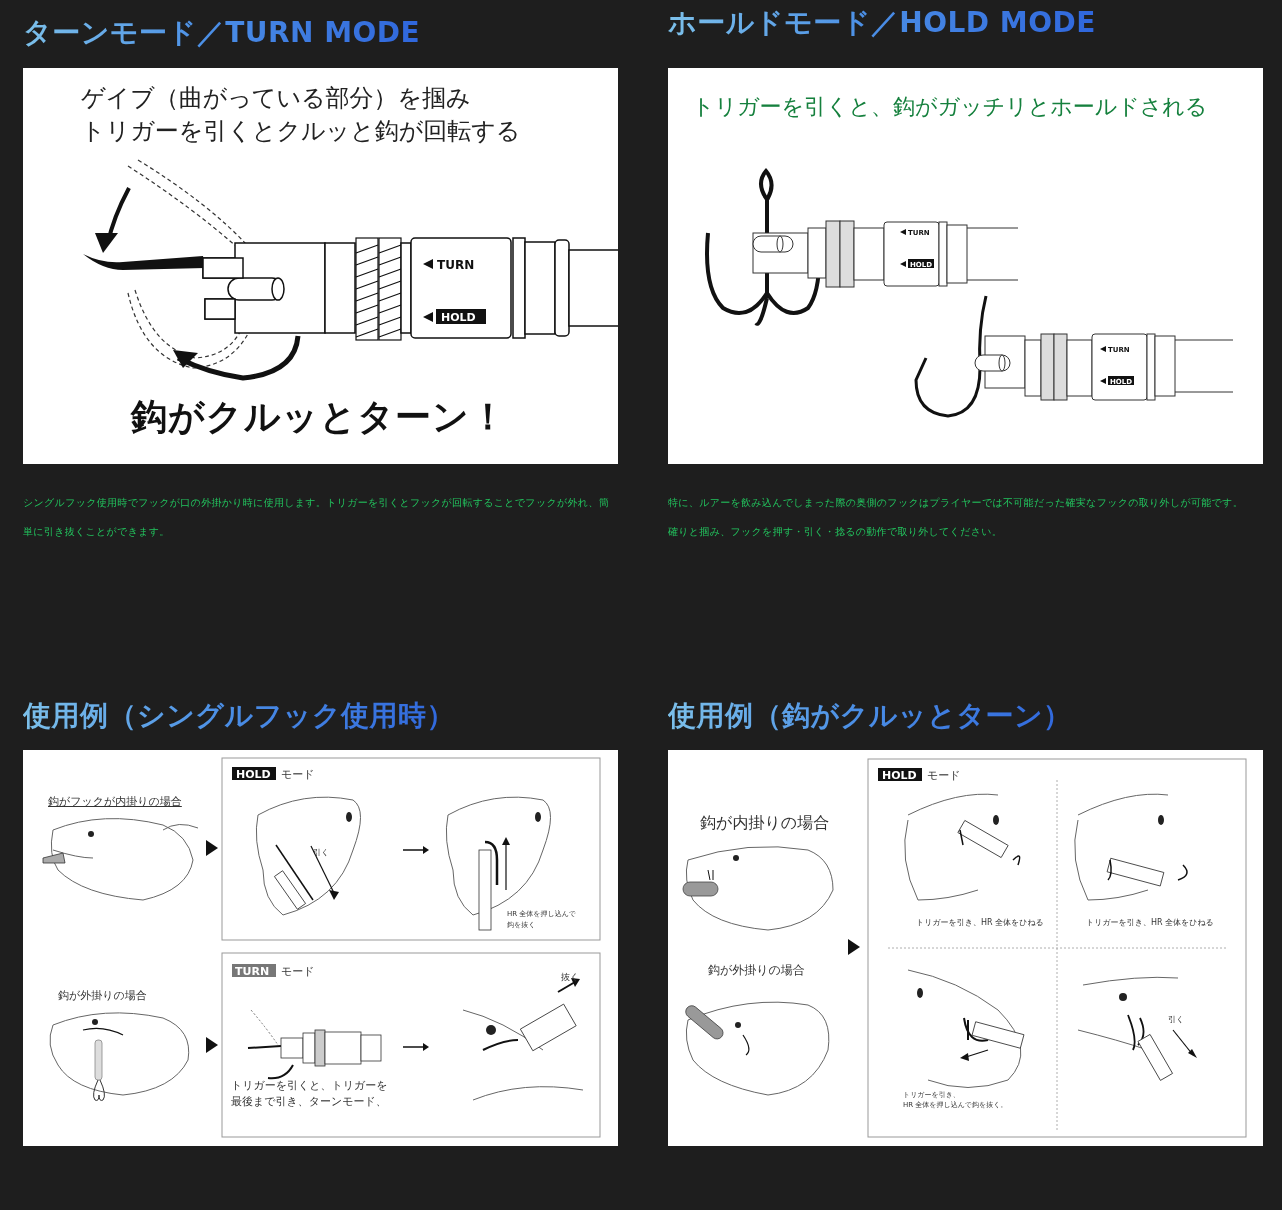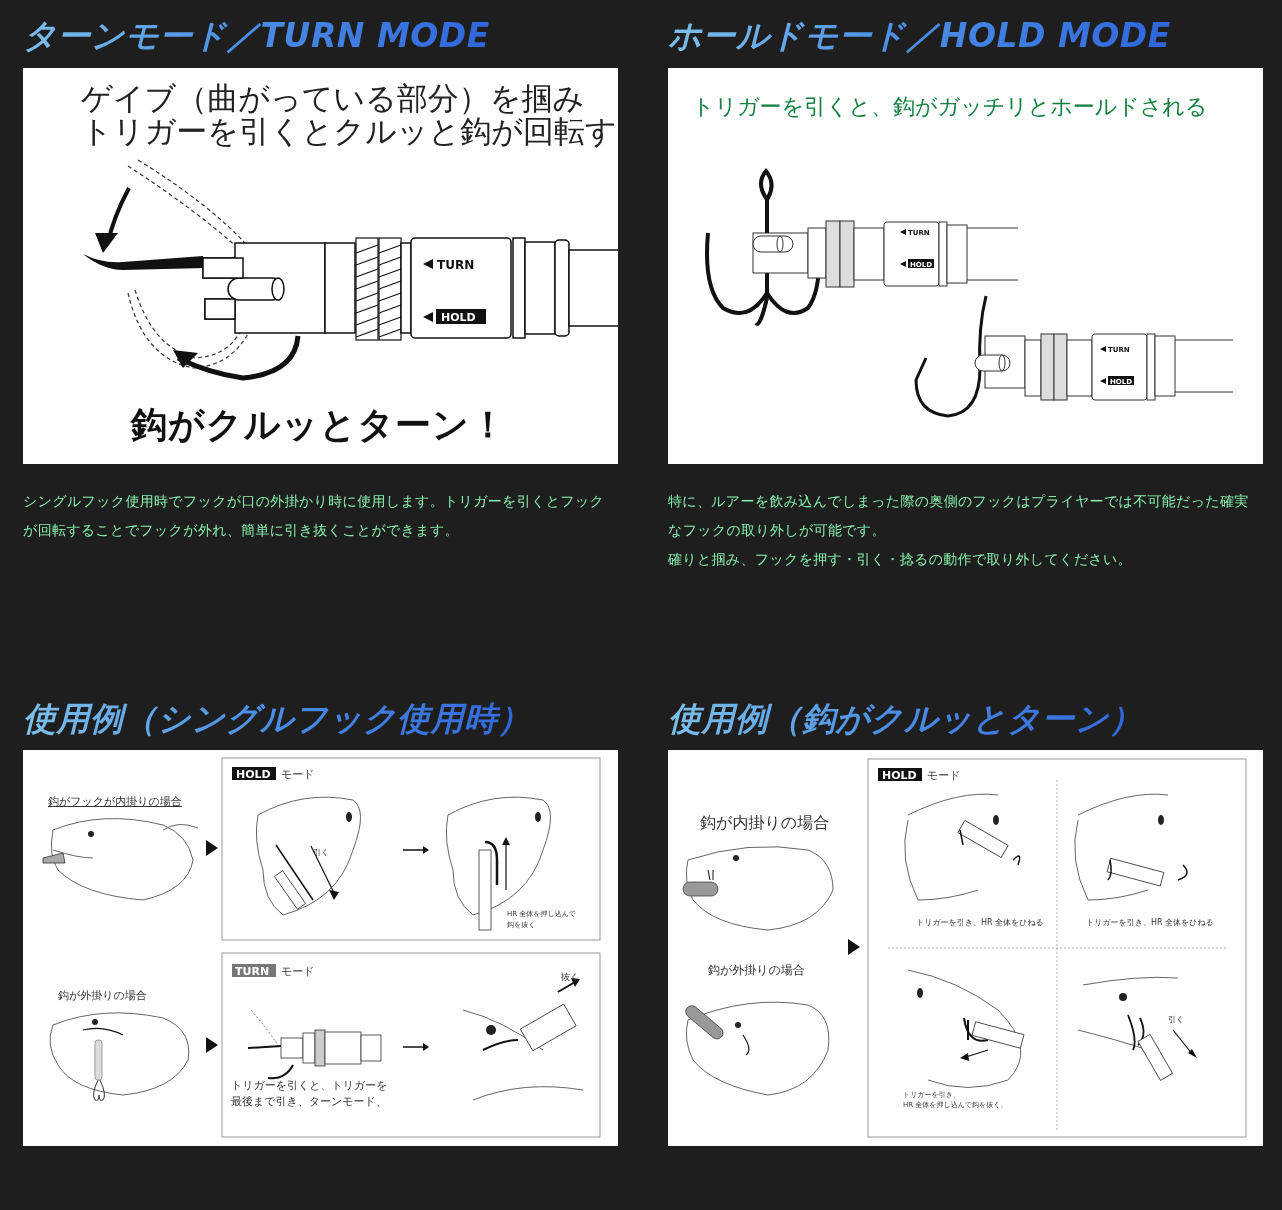--- a/index.html
+++ b/index.html
@@ -4,37 +4,37 @@
 <style>
   html, body { margin:0; padding:0; }
   body {
     width:1282px; height:1210px; background:#1e1e1e; position:relative; overflow:hidden;
     font-family:"DejaVu Sans", "Liberation Sans", sans-serif; color:#bdbdbd;
   }
   .col { position:absolute; width:595px; }
   .col.left { left:23px; }
   .col.right { left:668px; }
   .heading {
-    position:absolute; left:0; font-size:33px; font-weight:bold; white-space:nowrap; letter-spacing:0.5px;
+    position:absolute; left:0; font-size:28px; font-weight:bold; white-space:nowrap; letter-spacing:0.5px;
     background:linear-gradient(90deg,#7cc0ea 0%, #4c90e6 45%, #2f66dc 100%);
-    -webkit-background-clip:text; background-clip:text; color:transparent;font-style:italic;
+    -webkit-background-clip:text; background-clip:text; color:transparent;
   }
   .panel { position:absolute; left:0; width:595px; height:396px; background:#fff; overflow:hidden; }
-  .desc { position:absolute; left:0; width:595px; font-size:14px; line-height:29px; color:#86efac; letter-spacing:0.3px;font-family:Liberation Mono, monospace; }
+  .desc { position:absolute; left:0; width:595px; font-size:10px; line-height:29px; color:#22c55e; letter-spacing:0.3px; }
   svg text { font-family:"DejaVu Sans", "Liberation Sans", sans-serif; }
   .ptxt { position:absolute; color:#222; white-space:nowrap; }
 </style>
 </head>
 <body>
 
 <div class="col left">
   <div class="heading" style="top:14px;">ターンモード／TURN MODE</div>
 
   <div class="panel" style="top:68px;">
-    <div class="ptxt" style="left:58px;top:14px;font-size:31px;line-height:33px;color:#222;">
+    <div class="ptxt" style="left:58px;top:14px;font-size:24px;line-height:33px;color:#222;">
       <div>ゲイブ（曲がっている部分）を掴み</div>
       <div>トリガーを引くとクルッと鈎が回転する</div>
     </div>
     <svg width="595" height="396" style="position:absolute;left:0;top:0;">
 
       <path d="M105 98 Q170 140 215 180" fill="none" stroke="#333" stroke-width="1.2" stroke-dasharray="4 3"></path>
       <path d="M115 92 Q185 135 225 178" fill="none" stroke="#333" stroke-width="1.2" stroke-dasharray="4 3"></path>
       <path d="M105 225 Q120 290 170 300 Q210 298 228 260" fill="none" stroke="#333" stroke-width="1.2" stroke-dasharray="4 3"></path>
       <path d="M112 222 Q130 280 172 290 Q205 288 218 262" fill="none" stroke="#333" stroke-width="1.2" stroke-dasharray="4 3"></path>
 
@@ -67,21 +67,21 @@
       <rect x="502" y="174" width="30" height="92" fill="#fff" stroke="#111" stroke-width="1.5"></rect>
       <rect x="532" y="172" width="14" height="96" rx="4" fill="#fff" stroke="#111" stroke-width="1.5"></rect>
       <rect x="546" y="182" width="60" height="76" fill="#fff" stroke="#111" stroke-width="1.5"></rect>
 
       <polygon points="400,196 410,191 410,201" fill="#111"></polygon>
       <text x="414" y="201" font-size="12" font-weight="bold" fill="#111">TURN</text>
       <polygon points="400,249 410,244 410,254" fill="#111"></polygon>
       <rect x="413" y="241" width="50" height="15" fill="#111"></rect>
       <text x="418" y="253" font-size="11" font-weight="bold" fill="#fff">HOLD</text>
     </svg>
-    <div class="ptxt" style="left:108px;top:333px;font-size:36px;font-weight:bold;color:#111;letter-spacing:1px;">鈎がクルッとターン！</div>
+    <div class="ptxt" style="left:108px;top:325px;font-size:36px;font-weight:bold;color:#111;letter-spacing:1px;">鈎がクルッとターン！</div>
   </div>
 
   <div class="desc" style="top:488px;">シングルフック使用時でフックが口の外掛かり時に使用します。トリガーを引くとフックが回転することでフックが外れ、簡単に引き抜くことができます。</div>
 
   <div class="heading" style="top:697px;">使用例（シングルフック使用時）</div>
 
   <div class="panel" style="top:750px;">
 
     <div class="ptxt" style="left:25px;top:44px;font-size:11px;color:#333;text-decoration:underline;">鈎がフックが内掛りの場合</div>
     <svg width="595" height="396" style="position:absolute;left:0;top:0;">
@@ -150,21 +150,21 @@
     </svg>
     <div class="ptxt" style="left:35px;top:238px;font-size:11px;color:#333;">鈎が外掛りの場合</div>
     <div class="ptxt" style="left:208px;top:328px;font-size:11px;line-height:16px;color:#333;">
       <div>トリガーを引くと、トリガーを</div>
       <div>最後まで引き、ターンモード、</div>
     </div>
   </div>
 </div>
 
 <div class="col right">
-  <div class="heading" style="top:14px;">ホールドモード／HOLD MODE</div>
+  <div class="heading" style="top:4px;">ホールドモード／HOLD MODE</div>
 
   <div class="panel" style="top:68px;">
     <div class="ptxt" style="left:24px;top:24px;font-size:22px;color:#15803d;">トリガーを引くと、鈎がガッチリとホールドされる</div>
     <svg width="595" height="396" style="position:absolute;left:0;top:0;">
 
       <path d="M98 130 Q88 115 98 103 Q108 115 100 130 Z" fill="none" stroke="#111" stroke-width="4"></path>
       <path d="M99 130 L99 230" stroke="#111" stroke-width="4"></path>
       <path d="M99 225 Q80 255 55 240 Q35 220 40 165" fill="none" stroke="#111" stroke-width="4"></path>
       <path d="M99 225 Q118 255 140 240 Q155 220 150 165" fill="none" stroke="#111" stroke-width="4"></path>
       <path d="M99 230 Q92 260 88 255" fill="none" stroke="#111" stroke-width="4"></path>

